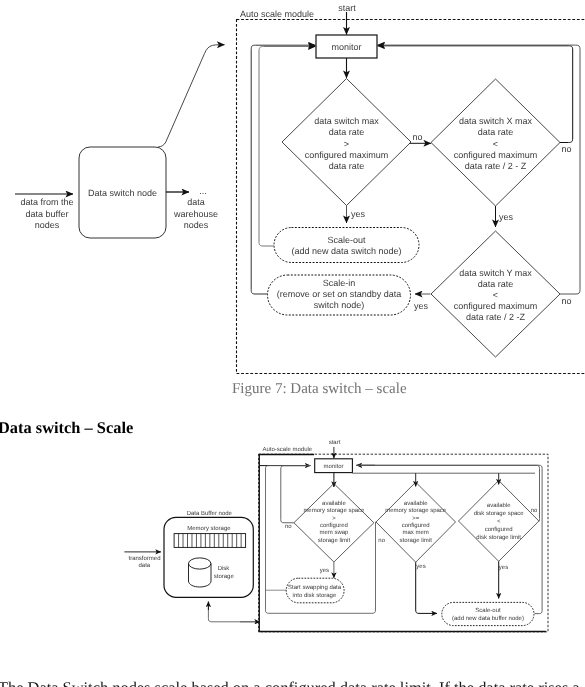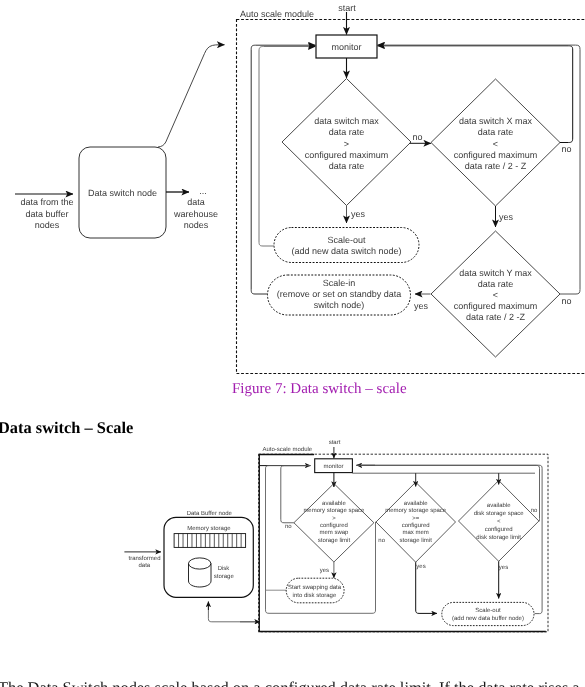--- a/index.html
+++ b/index.html
@@ -1,21 +1,21 @@
 <!DOCTYPE html>
 <html><head>
 <meta charset="utf-8">
 <style>
   html,body{margin:0;padding:0;}
   body{width:585px;height:687px;background:#ffffff;overflow:hidden;-webkit-font-smoothing:antialiased;text-rendering:geometricPrecision;
        font-family:"Liberation Serif",serif;color:#000;}
   .page{position:relative;width:585px;height:687px;}
   svg{display:block;}
   .fig{position:absolute;filter:blur(0.45px);padding-left:15px;}
-  .cap{position:absolute;font-family:"Liberation Serif",serif;font-size:15px;color:#a21caf;white-space:nowrap;}
+  .cap{position:absolute;font-family:"Liberation Serif",serif;font-size:15px;color:#737373;white-space:nowrap;}
   .head{position:absolute;font-family:"Liberation Serif",serif;font-weight:bold;font-size:16.4px;color:#000;white-space:nowrap;}
   .body-txt{position:absolute;font-family:"Liberation Serif",serif;font-size:16.4px;color:#1a1a1a;white-space:nowrap;}
 </style>
 </head>
 <body>
 
 <div class="page">
   <div id="fig-top" class="fig" style="left:0;top:0;">
    <svg width="585" height="378" viewBox="0 0 585 378">
     <defs>

